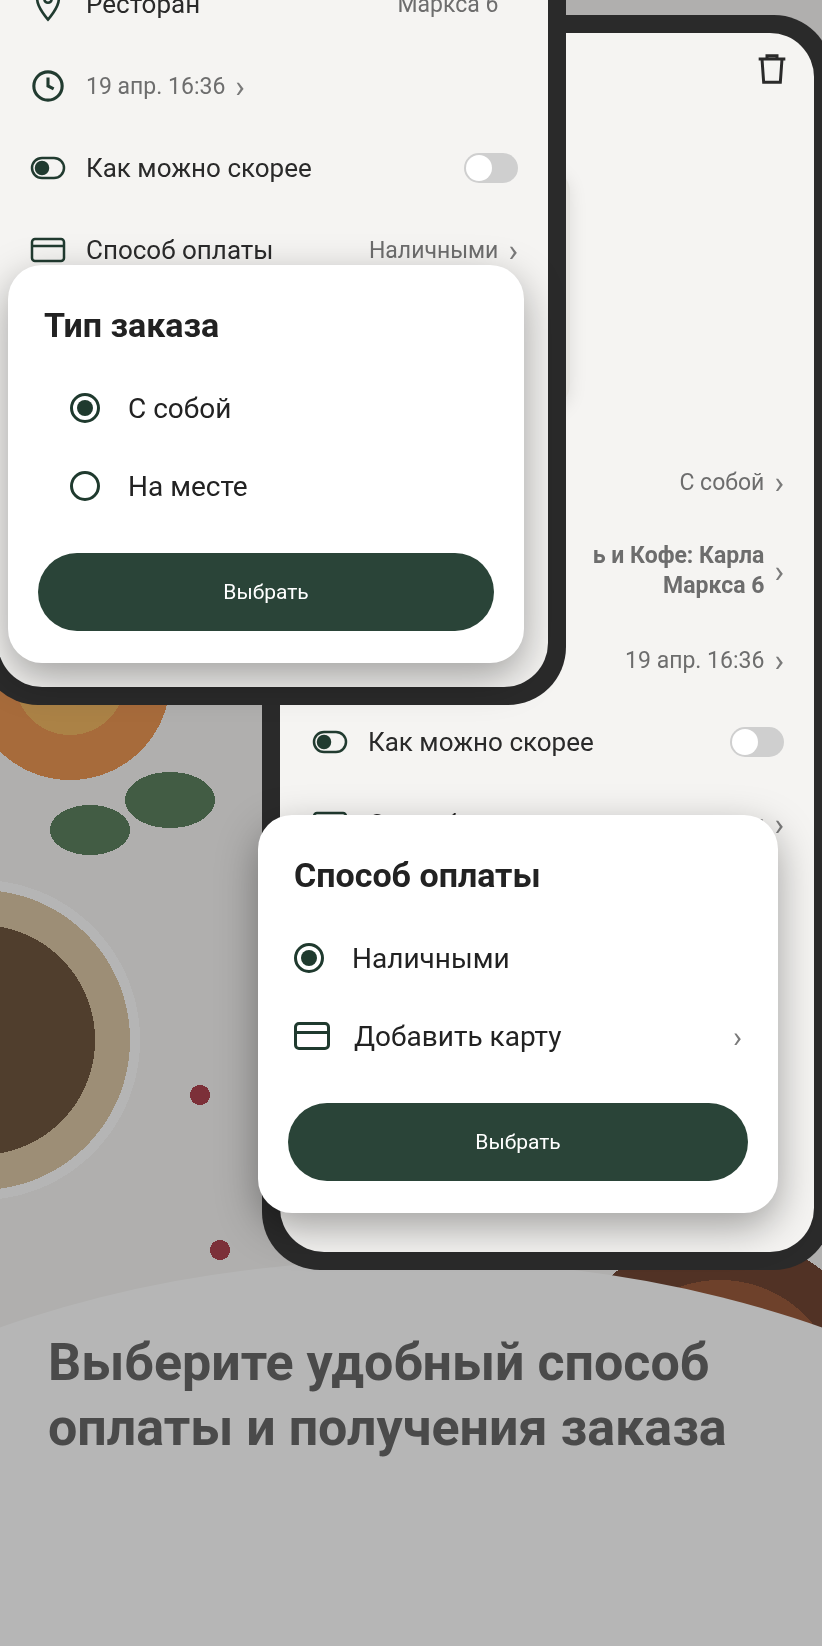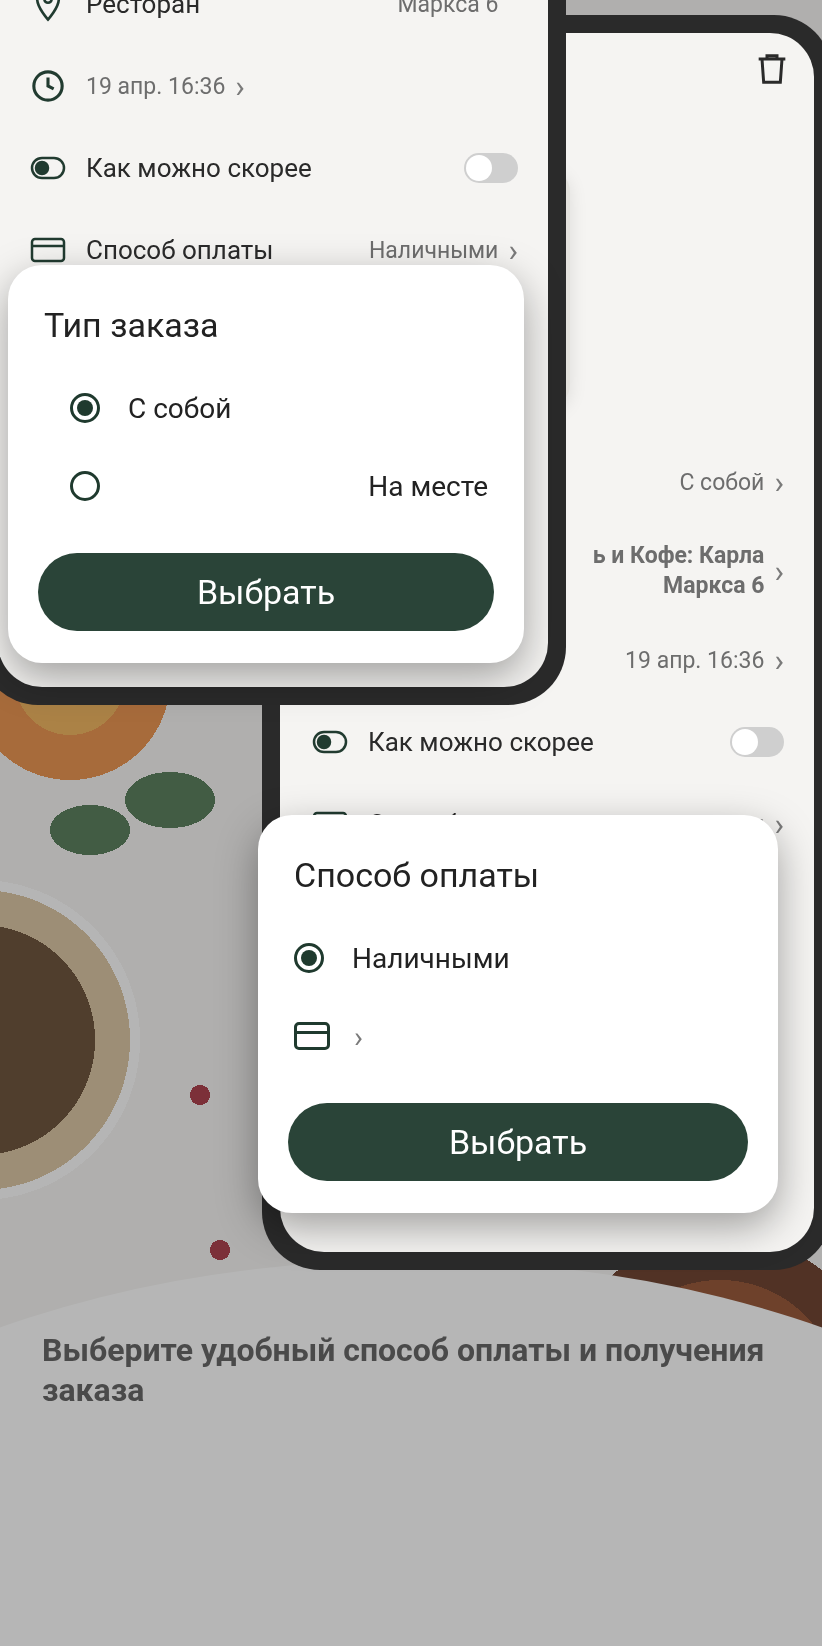--- a/index.html
+++ b/index.html
@@ -46,36 +46,36 @@
   .row { display:flex; align-items:center; padding:0 30px; height:82px; }
   .row .ico { width:40px; height:40px; display:flex; align-items:center; justify-content:center; color:#213b30; flex:0 0 40px; margin-right:18px;}
   .row .lbl { font-size:26px; color:#2a2a2a; flex:1; }
   .row .val { font-size:23px; color:#6d6d6d; margin-right:10px; white-space:nowrap; text-align:right; }
   .row .chev { color:#7a7a7a; font-size:32px; }
   .toggle { width:54px; height:30px; border-radius:15px; background:#cfcfcf; position:relative; }
   .toggle::after{ content:""; position:absolute; top:2px; left:2px; width:26px; height:26px; border-radius:50%; background:#fff;}
 
   
   .sheet { position:absolute; background:#fff; border-radius:34px; padding:40px 0 32px; box-shadow:0 14px 40px rgba(0,0,0,.35); }
-  .sheet h2 { font-size:34px; font-weight:400; color:#222; padding:0 36px 24px; }
+  .sheet h2 { font-size:34px; font-weight:700; color:#222; padding:0 36px 24px; }
   .opt { display:flex; align-items:center; height:78px; padding:0 36px; }
   .opt .radio { width:30px; height:30px; border:3px solid #1f3a2e; border-radius:50%; margin-right:28px; position:relative; }
   .opt .radio.sel::after{ content:""; position:absolute; inset:4px; border-radius:50%; background:#1f3a2e; }
   .opt .cardico { width:36px; height:28px; border:3px solid #1f3a2e; border-radius:5px; margin-right:24px; position:relative;}
   .opt .cardico::after{content:"";position:absolute; top:6px; left:0; right:0; height:3px; background:#1f3a2e;}
   .opt .txt { font-size:28px; color:#222; flex:1;}
   .opt .chev { color:#7a7a7a; font-size:30px; }
-  .sheet .btn { margin:28px 30px 0; height:78px; border-radius:40px; background:#2a4438; color:#fff; font-size:34px; display:flex; align-items:center; justify-content:center; }
+  .sheet .btn { margin:28px 30px 0; height:78px; border-radius:40px; background:#2a4438; color:#fff; font-size:21px; display:flex; align-items:center; justify-content:center; }
 
   
   .prod { position:absolute; width:180px; height:240px; background:#fff; border-radius:24px; box-shadow:0 4px 18px rgba(0,0,0,.1); }
   .pricepill{ position:absolute; bottom:14px; left:50%; transform:translateX(-50%); background:#2a4438; color:#fff; border-radius:30px; padding:10px 26px; font-size:22px;}
 
   
-  .headline { position:absolute; left:42px; top:1330px; right:42px; font-size:32px; line-height:1.25; font-weight:700; color:#4a4a4a; }
+  .headline { position:absolute; left:48px; top:1330px; right:42px; font-size:52px; line-height:1.25; font-weight:700; color:#4a4a4a; }
 
   
   svg { display:block; }
   .warn { position:absolute; left:0; right:0; bottom:56px; text-align:center; color:#b33b3b; font-size:22px; opacity:.55; letter-spacing:.5px;}
 </style>
 </head>
 <body>
 
 <div class="bg"></div>
 <div class="white-arc"></div>
@@ -143,20 +143,21 @@
 </div>
 
 <div class="sheet" style="top:815px; left:258px; width:520px;">
   <h2>Способ оплаты</h2>
   <div class="opt">
     <span class="radio sel"></span>
     <span class="txt">Наличными</span>
   </div>
   <div class="opt">
     <span class="cardico"></span>
+    <span class="txt">Добавить карту</span>
     <span class="chev">›</span>
   </div>
   <div class="btn">Выбрать</div>
 </div>
 
 <div id="phone1" class="phone">
   <div class="scr">
     <div style="position:absolute; left:0; right:0; top:420px;">
       <div class="row">
         <span class="ico">
@@ -204,20 +205,20 @@
     <div class="warn">Заполните необходимые данные</div>
   </div>
 </div>
 
 <div class="sheet" style="top:265px; left:8px; width:516px;">
   <h2>Тип заказа</h2>
   <div class="opt" style="padding-left:62px;">
     <span class="radio sel"></span>
     <span class="txt">С собой</span>
   </div>
-  <div class="opt" style="padding-left:62px;text-align:right;">
+  <div class="opt" style="padding-left:62px;">
     <span class="radio"></span>
     <span class="txt">На месте</span>
   </div>
   <div class="btn">Выбрать</div>
 </div>
 
 <div class="headline">Выберите удобный способ оплаты и получения заказа</div>
 
 </body></html>

